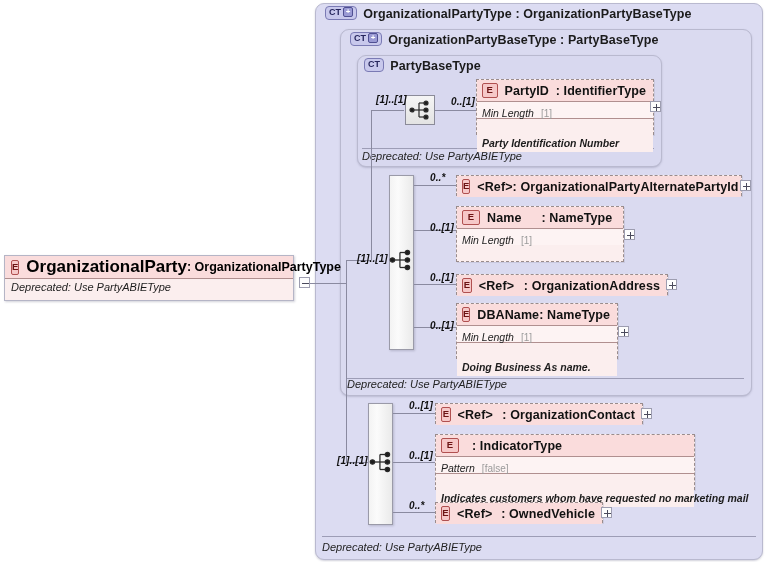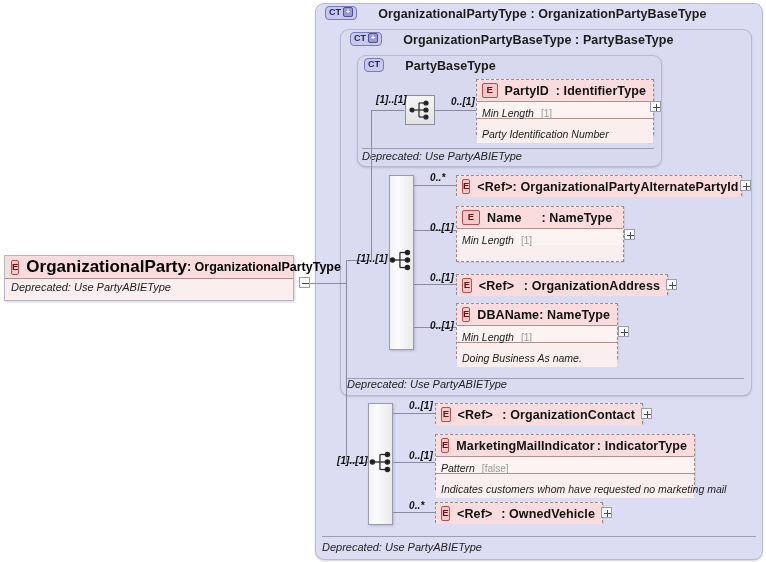--- a/index.html
+++ b/index.html
@@ -35,21 +35,21 @@
     vertical-align:middle;
     background:#c8c8ec;
     border:1px solid #7a7ab4;
     border-radius:4px;
     color:#26265c;
     font-size:9px;
     font-weight:bold;
     line-height:11px;
     height:12px;
     padding:0 3px;
-    margin-right:21px;
+    margin-right:6px;
     position:relative;
     top:-1px;
     font-family:"Liberation Sans",sans-serif;
   }
   .ct-badge .pl{
     display:inline-block;width:8px;height:8px;line-height:8px;
     background:#9a9ad4;border:1px solid #4f4f92;color:#ffffff;
     border-radius:2px;font-size:8px;text-align:center;
     margin-left:2px;position:relative;top:-1px;
   }
@@ -101,24 +101,25 @@
   .ebox .facet{
     border-top:1px solid #b08f8f;
     padding:1px 6px 0 5px;
     font-size:10.5px;font-style:italic;color:#222;
     white-space:nowrap;height:15px;line-height:20px;
     background:#fdf3f3;
   }
   .ebox .facet .fval{font-style:normal;color:#9b9b9b;font-size:10px;margin-left:7px;}
   .ebox .doc{
     border-top:1px solid #b08f8f;
-    padding:8px 6px 0 5px;
+    padding:17px 6px 0 5px;
     font-size:10.5px;font-style:italic;color:#1d1d1d;
     white-space:nowrap;height:16px;line-height:15px;
     background:#fbeeee;
+    font-weight:bold;
   }
   .ebox.ref .hdr{background:#fadcdc;}
 
   
   .rootbox{
     position:absolute;box-sizing:border-box;
     background:#fbeeee;border:1px solid #b5b5c6;
     box-shadow:1px 1px 2px rgba(140,140,160,.4);
   }
   .rootbox .hdr{
@@ -379,21 +380,20 @@
     </div>
   </div>
   <div class="exp" style="left:641px;top:408px;">
     <i class="h"></i>
       <i class="v"></i>
   </div>
 
   <div class="ebox" style="left:435px;top:434px;width:260px;height:56px;">
     <div class="hdr">
       <span class="e-badge">E</span>
-      <span class="nm">MarketingMailIndicator</span>
       <span style="width:6px;display:inline-block;"></span>
       <span class="ty">: <span>IndicatorType</span></span>
     </div>
     <div class="facet">
       <span>Pattern</span><span class="fval">[false]</span>
     </div>
     <div class="doc">Indicates customers whom have requested no marketing mail</div>
   </div>
 
   <div class="ebox ref single" style="left:435px;top:502px;width:168px;height:21px;">

